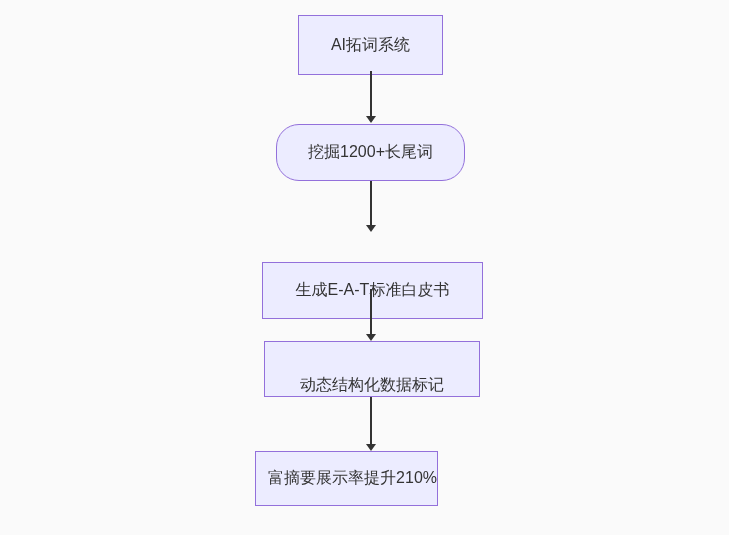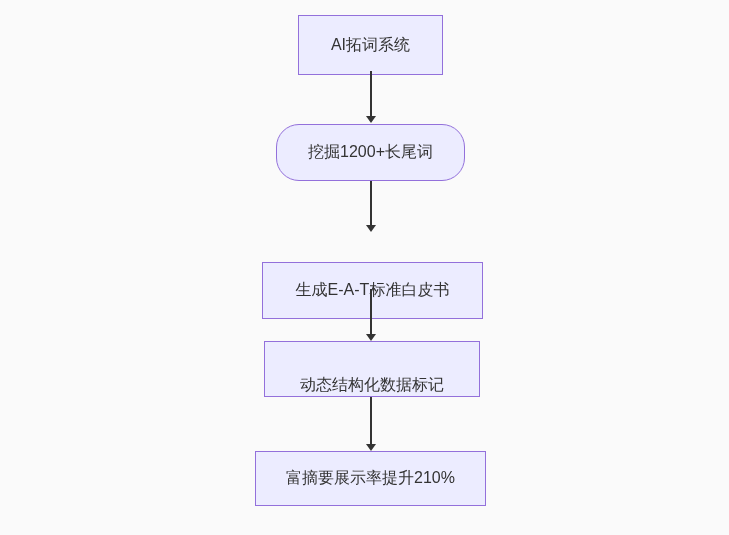--- a/index.html
+++ b/index.html
@@ -25,21 +25,21 @@
     display: flex;
     align-items: center;
     justify-content: center;
     text-align: center;
     white-space: nowrap;
   }
   .node-1 { left: 298px; top: 15px;  width: 145px; height: 60px; }
   .node-2 { left: 276px; top: 124px; width: 189px; height: 57px; border-radius: 23px; }
   .node-3 { left: 262px; top: 232px; width: 221px; height: 57px; margin-top: 30px; }
   .node-4 { left: 264px; top: 341px; width: 216px; height: 56px; align-items: flex-end; }
-  .node-5 { left: 255px; top: 451px; width: 231px; height: 55px; }
+  .node-5 { left: 255px; top: 451px; width: 183px; height: 55px; justify-content: flex-end; }
 
   .edge {
     position: absolute;
     left: 366px;            
     width: 10px;
     display: flex;
     flex-direction: column;
     align-items: center;
   }
   .edge-1 { top: 71px;  height: 52px; }

